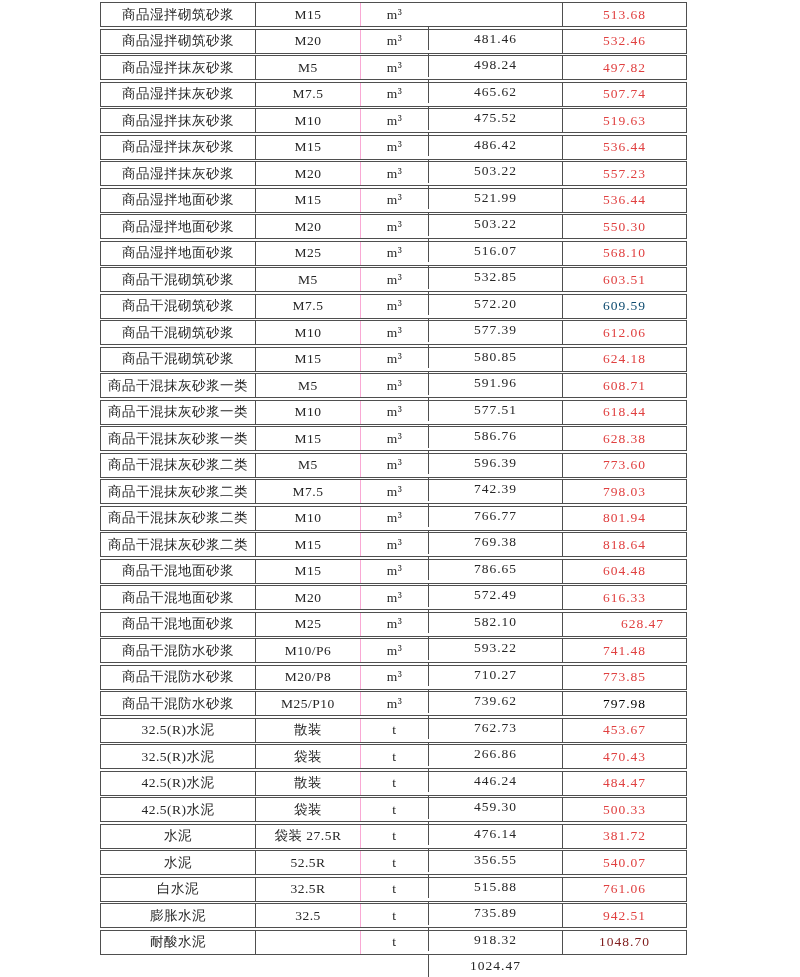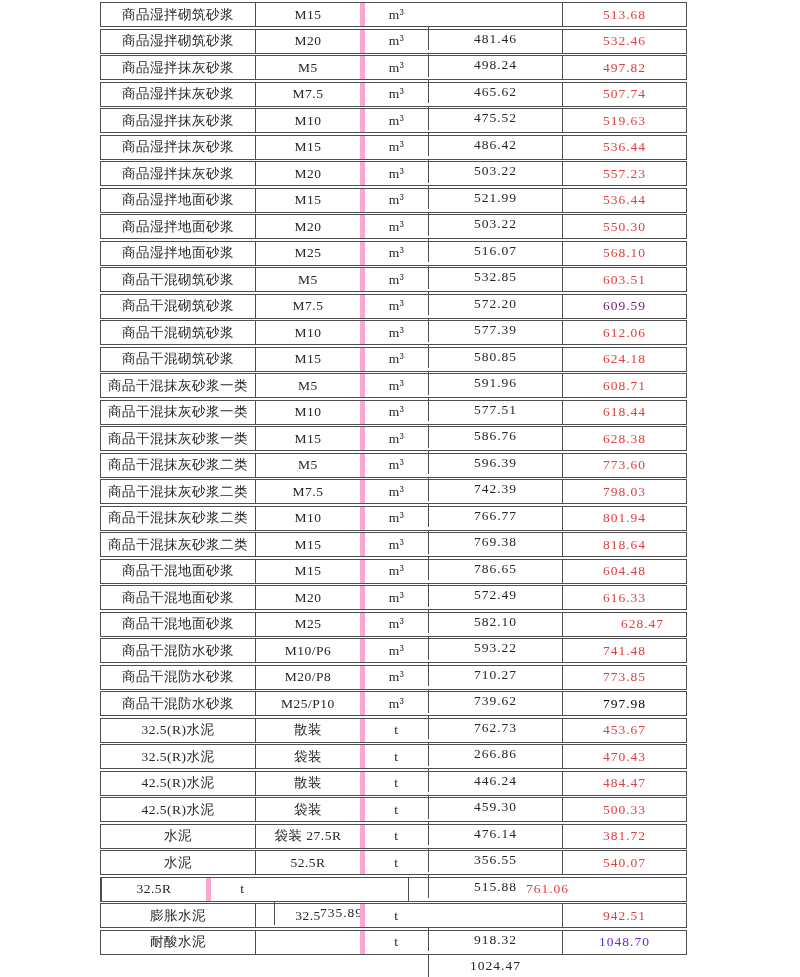--- a/index.html
+++ b/index.html
@@ -34,21 +34,21 @@
     align-items: center;
     justify-content: center;
     font-size: 13.5px;
     color: #262626;
     letter-spacing: 0.5px;
     white-space: nowrap;
     overflow: hidden;
   }
   .c0 { width: 154px; }
   .c1 { width: 105px; border-left: 1px solid #4f4f4f; }
-  .c2 { width: 68px;  border-left: 5px solid #f9a8d4; }
+  .c2 { width: 68px;  border-left: 1px solid #f9a8d4; }
   .c3 { width: 134px; border-left: 1px solid #4f4f4f; letter-spacing: 1px; margin-top: 24px; }
   .c4 { flex: 1;      border-left: 1px solid #4f4f4f; letter-spacing: 1px; }
 </style>
 </head>
 <body>
 
 <div class="price-table" id="price-table">
   <div class="row">
     <div class="cell c0">商品湿拌砌筑砂浆</div>
     <div class="cell c1">M15</div>
@@ -135,21 +135,21 @@
     <div class="cell c2">m³</div>
     <div class="cell c3">572.20</div>
     <div class="cell c4" style="color: rgb(224, 64, 64);">603.51</div>
   </div>
 
   <div class="row">
     <div class="cell c0">商品干混砌筑砂浆</div>
     <div class="cell c1">M7.5</div>
     <div class="cell c2">m³</div>
     <div class="cell c3">577.39</div>
-    <div class="cell c4" style="color: #701a75;">609.59</div>
+    <div class="cell c4" style="color: #0c4a6e;">609.59</div>
   </div>
 
   <div class="row">
     <div class="cell c0">商品干混砌筑砂浆</div>
     <div class="cell c1">M10</div>
     <div class="cell c2">m³</div>
     <div class="cell c3">580.85</div>
     <div class="cell c4" style="color: rgb(224, 64, 64);">612.06</div>
   </div>
 
@@ -307,34 +307,35 @@
 
   <div class="row">
     <div class="cell c0">水泥</div>
     <div class="cell c1">52.5R</div>
     <div class="cell c2">t</div>
     <div class="cell c3">515.88</div>
     <div class="cell c4" style="color: rgb(224, 64, 64);">540.07</div>
   </div>
 
   <div class="row">
+    <div class="cell c0">白水泥</div>
     <div class="cell c1">32.5R</div>
     <div class="cell c2">t</div>
     <div class="cell c3">735.89</div>
     <div class="cell c4" style="color: rgb(224, 64, 64);">761.06</div>
   </div>
 
   <div class="row">
     <div class="cell c0">膨胀水泥</div>
     <div class="cell c1">32.5</div>
     <div class="cell c2">t</div>
     <div class="cell c3">918.32</div>
     <div class="cell c4" style="color: rgb(224, 64, 64);">942.51</div>
   </div>
 
   <div class="row">
     <div class="cell c0">耐酸水泥</div>
     <div class="cell c1"></div>
     <div class="cell c2">t</div>
     <div class="cell c3">1024.47</div>
-    <div class="cell c4" style="color: #6d28d9;">1048.70</div>
+    <div class="cell c4" style="color: #7f1d1d;">1048.70</div>
   </div>
 </div>
 
 </body></html>

